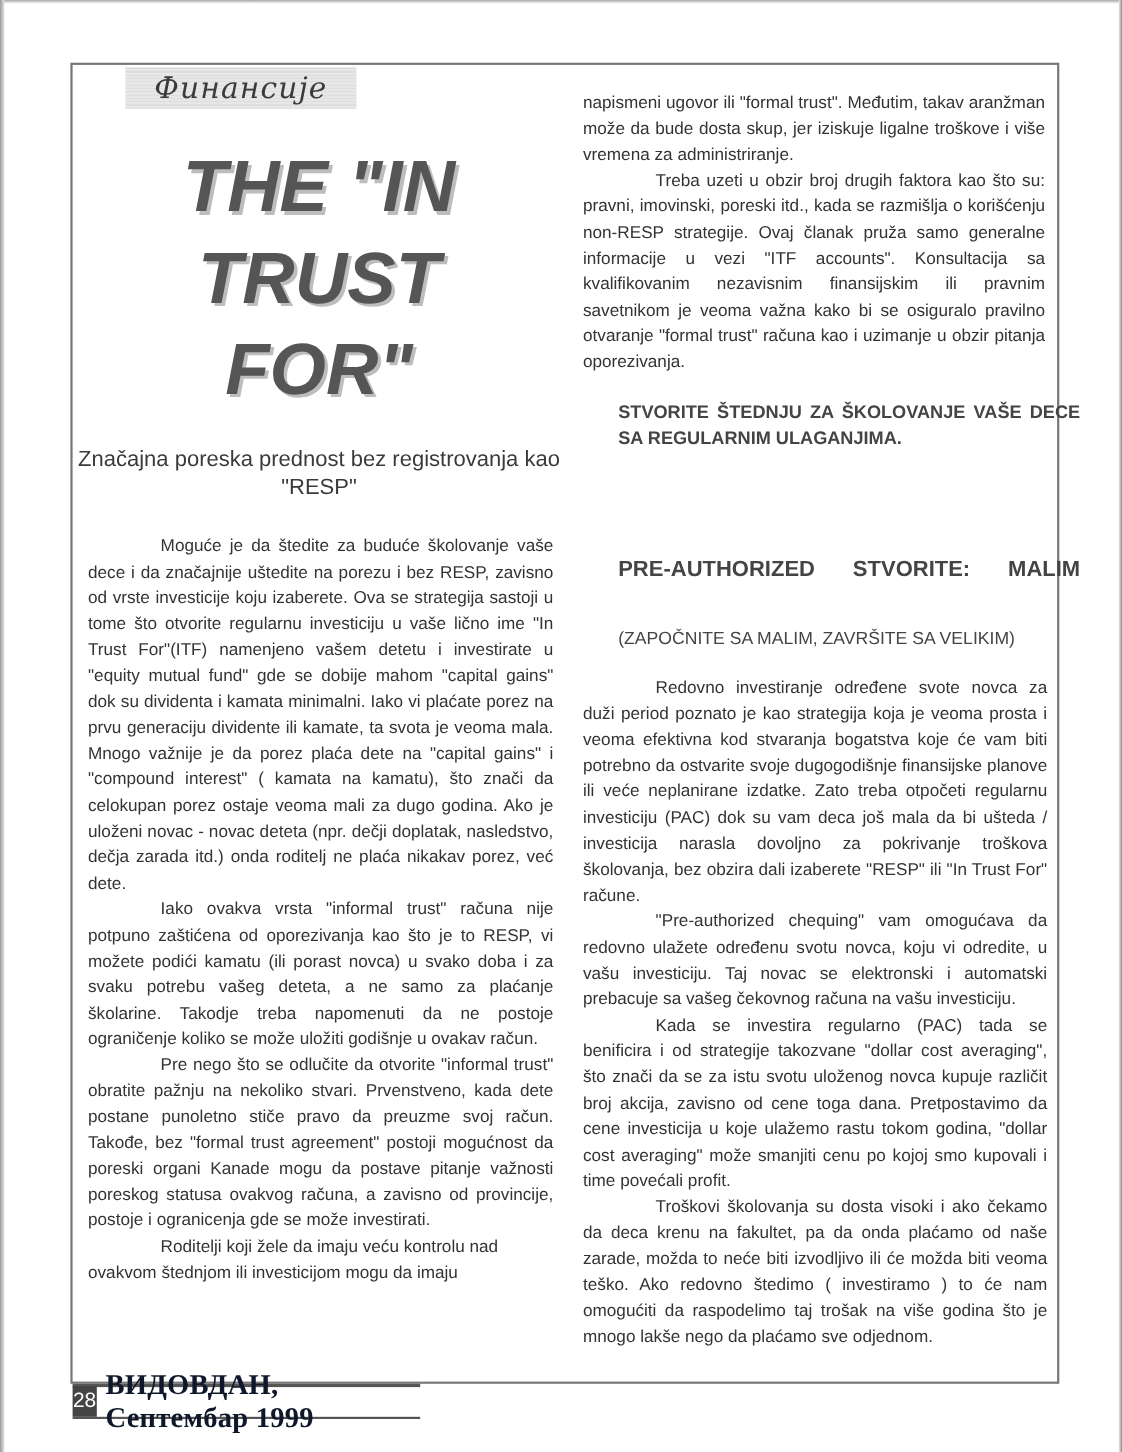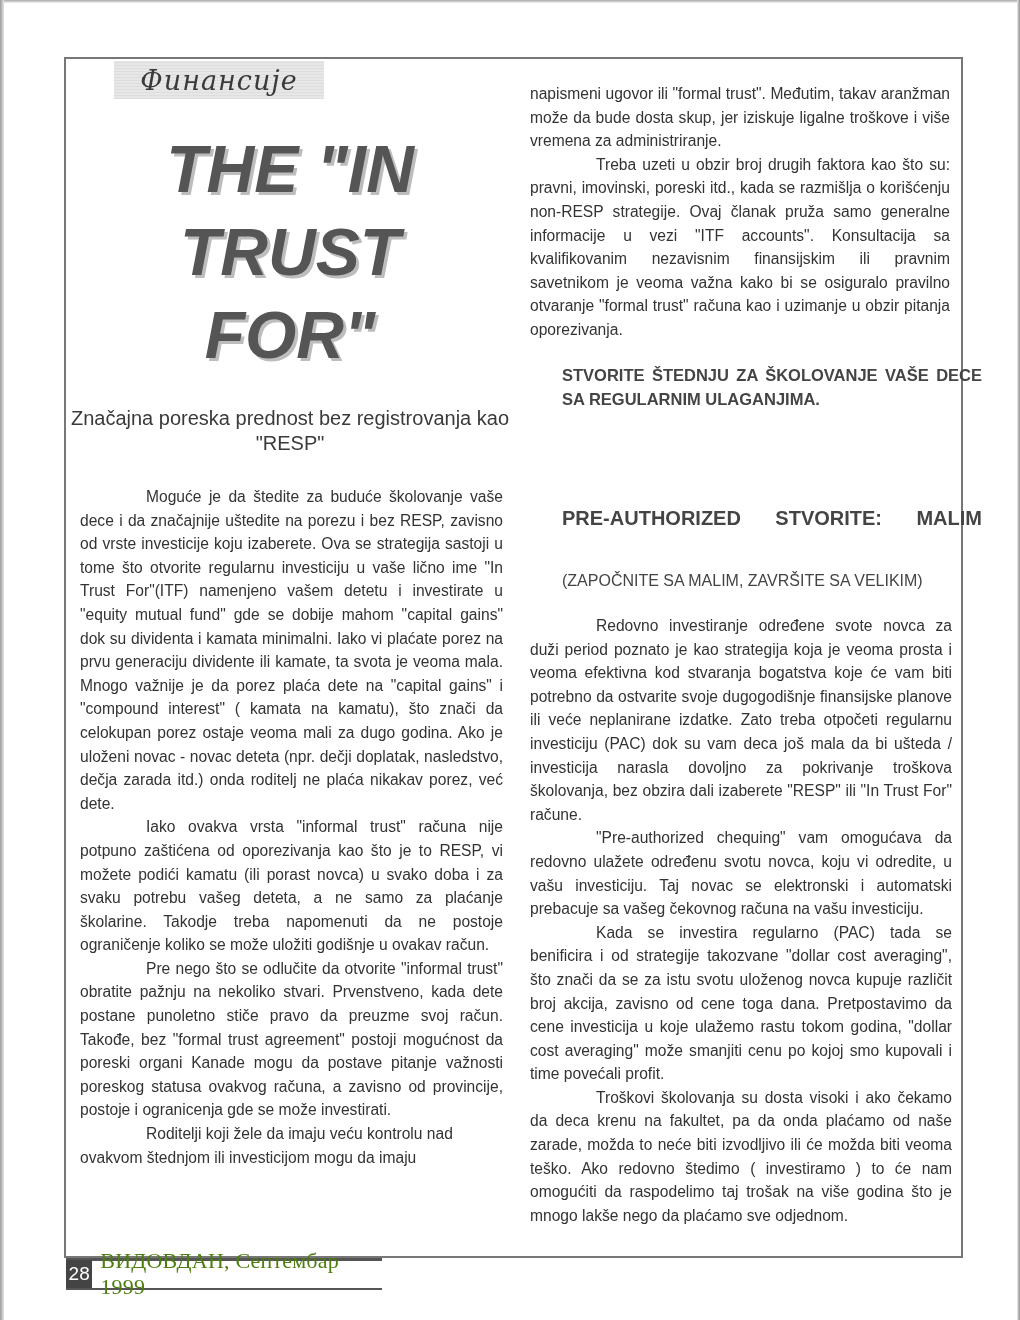--- a/index.html
+++ b/index.html
@@ -68,22 +68,22 @@
     border-bottom: 2px solid #555;
   }
   .footer-top-bar { position: absolute; left: 66px; top: 1258px; width: 316px; height: 3px; background: #555; }
   .page-number {
     background: #444; color: #ffffff; width: 27px;
     font-family: Liberation Sans, sans-serif; font-size: 19px;
     display: flex; align-items: center; justify-content: center;
   }
   .publication {
     padding-left: 8px;
-    font-family: "Liberation Serif", serif; font-size: 22px; color: #4d7c0f;
-    display: flex; align-items: center; letter-spacing: 0.2px;
+    font-family: "Liberation Serif", serif; font-size: 26px; color: #0f172a;
+    display: flex; align-items: center; letter-spacing: 0.2px; font-weight: bold;
   }
 </style>
 </head>
 <body>
 
 <div class="scan-edge-top"></div>
 <div class="scan-edge-left"></div>
 <div class="scan-edge-right"></div>
 
 <div class="frame"></div>

